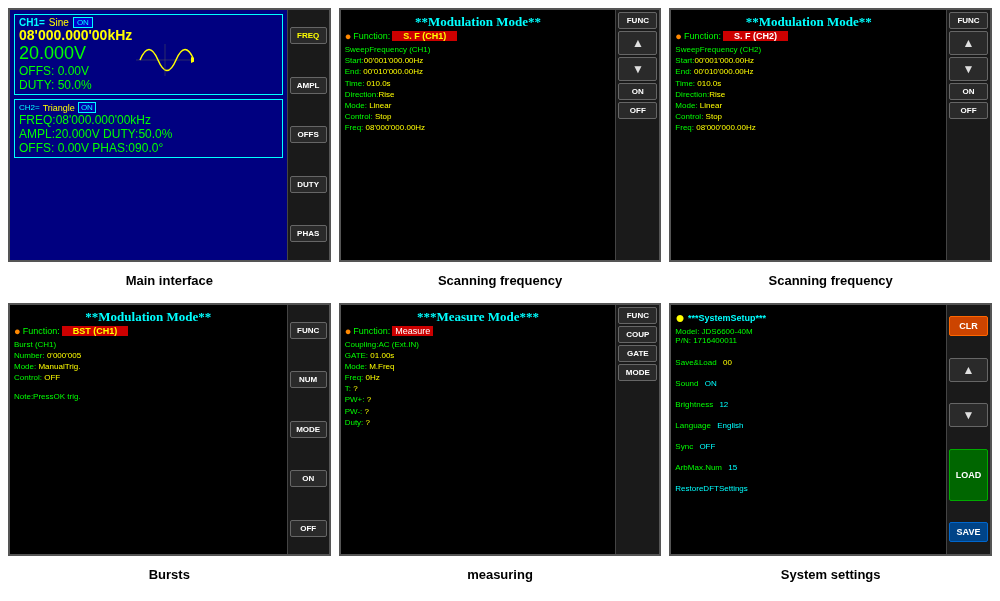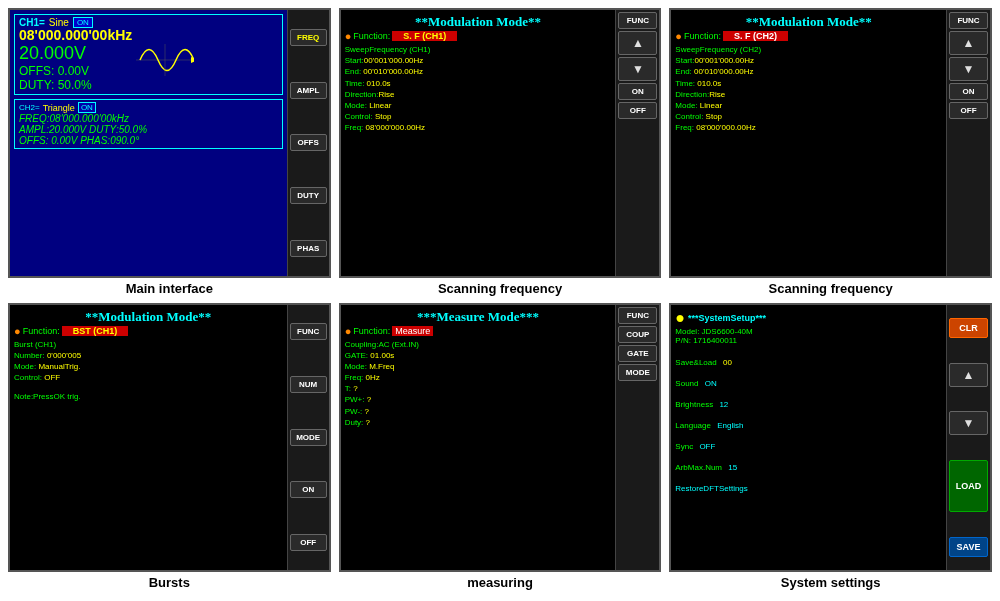--- a/index.html
+++ b/index.html
@@ -75,21 +75,21 @@
     }
 
     .hw-button.yellow-text { color: #ffff00; }
     .hw-button.white-text { color: #ffffff; }
 
     .caption {
       text-align: center;
       font-weight: bold;
       font-size: 13px;
       color: #000;
-      padding: 3px 0;
+      padding: 11px 0;
     }
 
     
     .main-screen {
       background: #000080;
     }
 
     .ch1-section {
       border: 1px solid #00ffff;
       padding: 2px 4px;
@@ -139,22 +139,21 @@
       margin-top: 2px;
     }
 
     .ch2-line {
       color: #00ffff;
       font-size: 8px;
     }
 
     .ch2-vals {
       color: #00ff00;
-      font-size: 10px;
-      font-style: italic;
+      font-size: 12px;
     }
 
     
     .mod-screen {
       background: #000000;
     }
 
     .mod-title {
       color: #00ffff;
       font-size: 13px;

